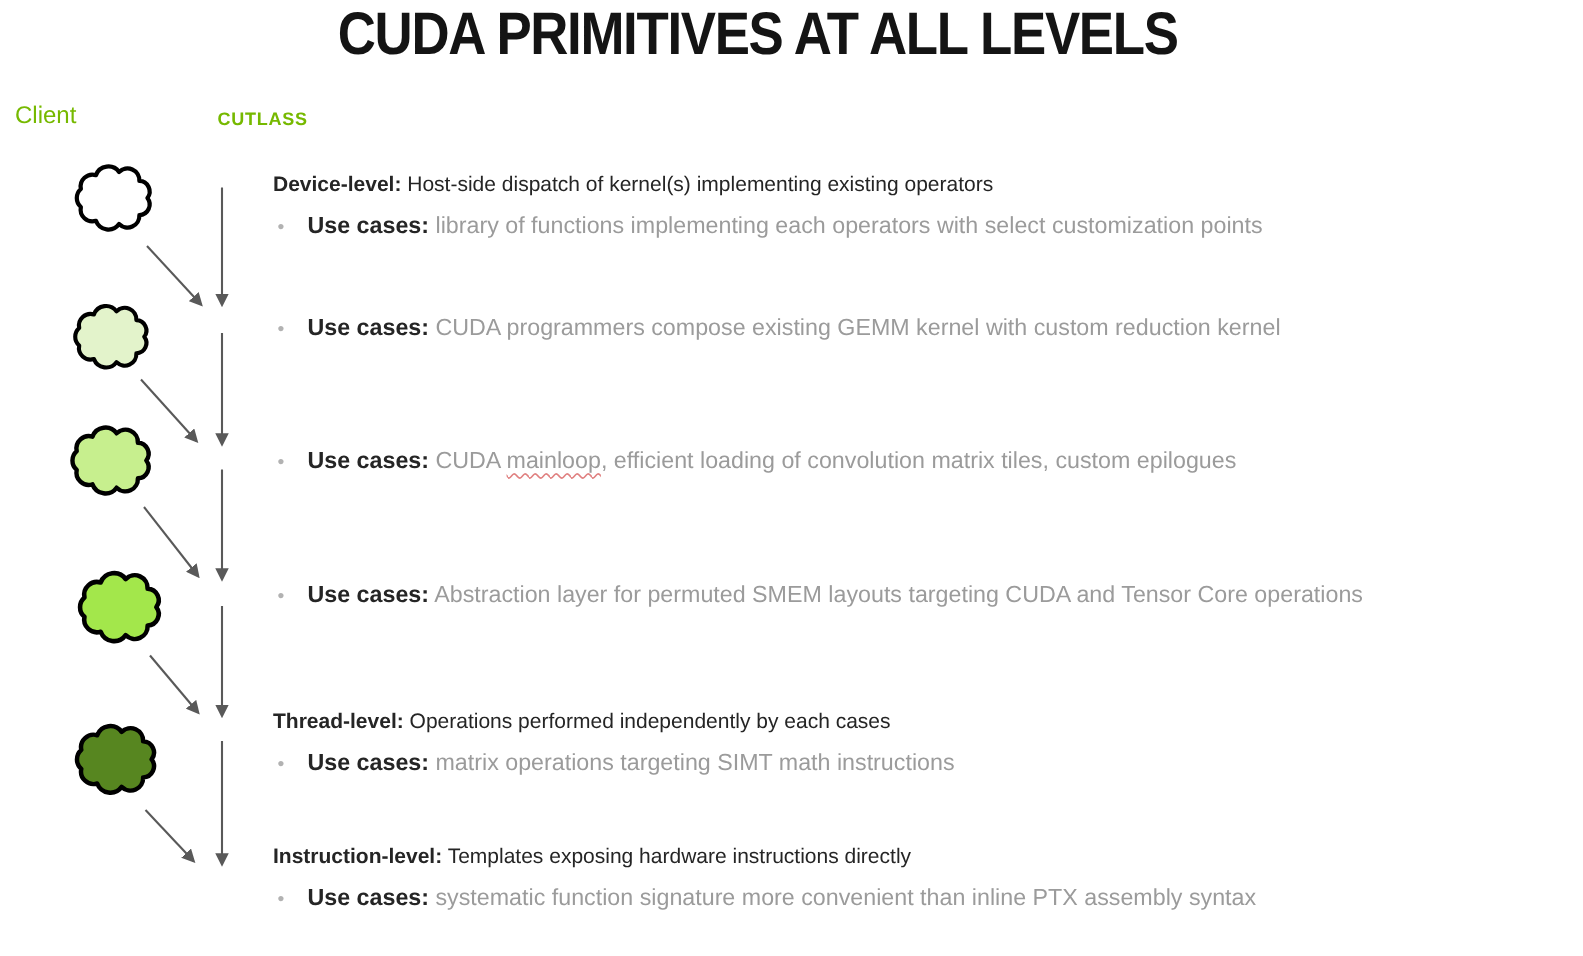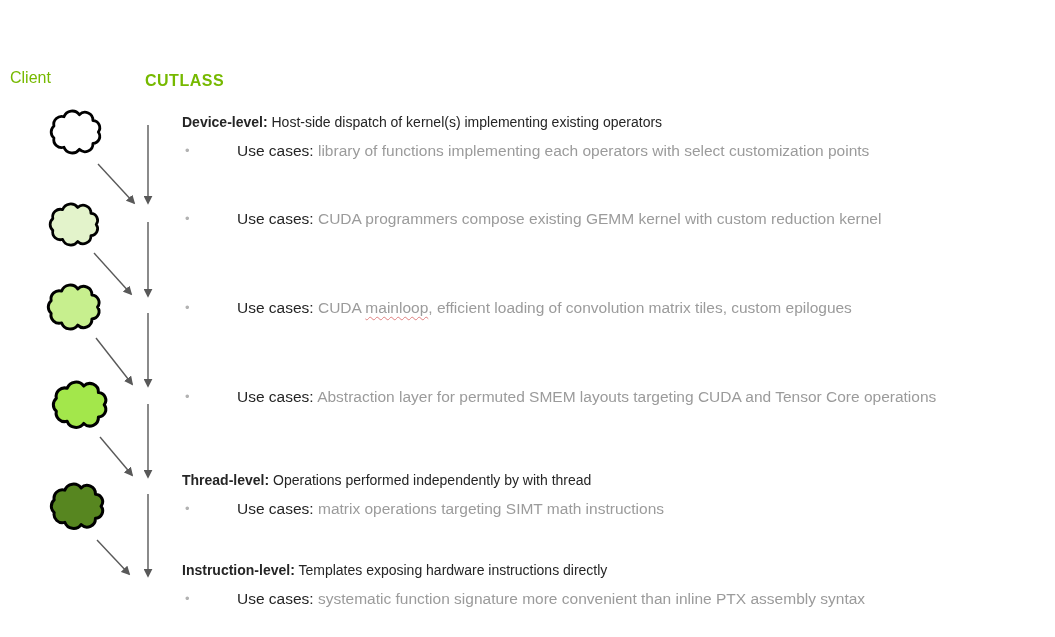--- a/index.html
+++ b/index.html
@@ -5,35 +5,36 @@
   html,body{margin:0;padding:0;background:#fff;}
   .slide{
     position:relative;width:1055px;height:637px;background:#ffffff;overflow:hidden;
     font-family:"Liberation Sans","DejaVu Sans",sans-serif;
     --green:#76b900; --dark:#252525; --muted:#9b9b9b; --misspell:#e08080;
   }
   .title{position:absolute;top:1px;left:0;width:1010px;text-align:center;
          font-weight:700;font-size:40px;letter-spacing:-1px;color:#141414;white-space:nowrap;}
   .title .tspan{display:inline-block;transform:scaleX(0.88);transform-origin:50% 50%;}
   .client-lbl{position:absolute;left:10px;top:69px;font-size:16px;color:var(--green);}
-  .cutlass-lbl{position:absolute;left:145px;top:72px;font-size:16px;font-weight:700;color:var(--green);letter-spacing:0.5px;}
+  .cutlass-lbl{position:absolute;left:145px;top:72px;font-size:12px;font-weight:700;color:var(--green);letter-spacing:0.5px;}
   #diagram{position:absolute;left:0;top:0;}
   .row{position:absolute;left:182px;width:862px;}
   .heading{font-size:14px;line-height:21px;color:var(--dark);}
   .heading .lbl{font-weight:700;}
   .use{position:relative;margin-top:8px;padding-left:23px;font-size:15.5px;line-height:20px;color:var(--muted);}
   .use .bullet{position:absolute;left:3px;top:0px;font-size:13px;color:#b2b2b2;}
-  .use .use-lbl{font-weight:400;color:var(--dark);margin-left:32px;}
+  .use .use-lbl{font-weight:700;color:var(--dark);}
   .misspelled{text-decoration:underline;text-decoration-style:wavy;
               text-decoration-color:var(--misspell);text-decoration-thickness:1px;text-underline-offset:3px;}
 </style>
 </head>
 <body>
 
 <div class="slide" style="--green: #76b900; --dark: #252525; --muted: #9b9b9b; --misspell: #e08080;">
+  <div class="title"><span class="tspan">CUDA PRIMITIVES AT ALL LEVELS</span></div>
   <div class="client-lbl">Client</div>
   <div class="cutlass-lbl">CUTLASS</div>
   <svg id="diagram" width="1055" height="637">
       <defs>
         <marker id="arr" viewBox="0 0 10 10" refX="8" refY="5" markerWidth="9" markerHeight="9" orient="auto" markerUnits="userSpaceOnUse">
           <path d="M0,0 L10,5 L0,10 z" fill="#595959"></path>
         </marker>
       </defs>
       <line x1="148" y1="125" x2="148" y2="203" stroke="#595959" stroke-width="1.4" marker-end="url(#arr)"></line>
       <line x1="148" y1="222" x2="148" y2="296" stroke="#595959" stroke-width="1.4" marker-end="url(#arr)"></line>
@@ -59,21 +60,21 @@
       <div class="row" style="top: 201px;">
         <div class="use"><span class="bullet">•</span><span class="use-lbl">Use cases:</span> <span class="use-txt">CUDA programmers compose existing GEMM kernel with custom reduction kernel</span></div>
       </div>
       <div class="row" style="top: 290px;">
         <div class="use"><span class="bullet">•</span><span class="use-lbl">Use cases:</span> <span class="use-txt">CUDA </span><span class="use-txt misspelled">mainloop</span><span class="use-txt">, efficient loading of convolution matrix tiles, custom epilogues</span></div>
       </div>
       <div class="row" style="top: 379px;">
         <div class="use"><span class="bullet">•</span><span class="use-lbl">Use cases:</span> <span class="use-txt">Abstraction layer for permuted SMEM layouts targeting CUDA and Tensor Core operations</span></div>
       </div>
       <div class="row" style="top: 470px;">
-        <div class="heading"><span class="lbl">Thread-level:</span> <span class="desc">Operations performed independently by with thread</span></div>
+        <div class="heading"><span class="lbl">Thread-level:</span> <span class="desc">Operations performed independently by each cases</span></div>
         <div class="use"><span class="bullet">•</span><span class="use-lbl">Use cases:</span> <span class="use-txt">matrix operations targeting SIMT math instructions</span></div>
       </div>
       <div class="row" style="top: 560px;">
         <div class="heading"><span class="lbl">Instruction-level:</span> <span class="desc">Templates exposing hardware instructions directly</span></div>
         <div class="use"><span class="bullet">•</span><span class="use-lbl">Use cases:</span> <span class="use-txt">systematic function signature more convenient than inline PTX assembly syntax</span></div>
       </div>
     </div>
 </div>
 
 </body></html>

